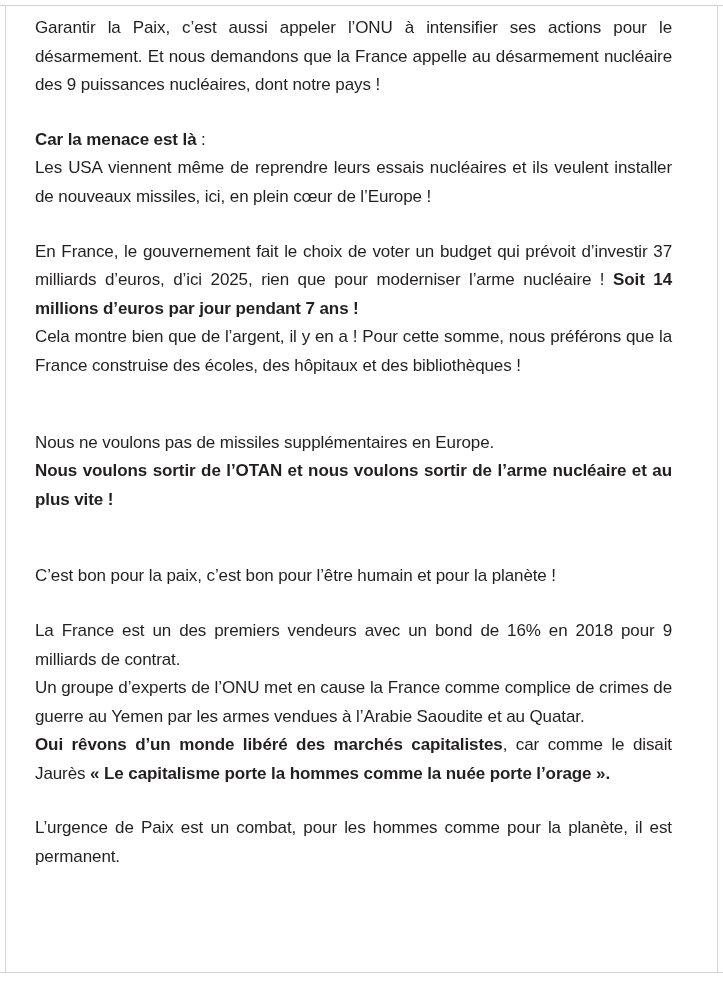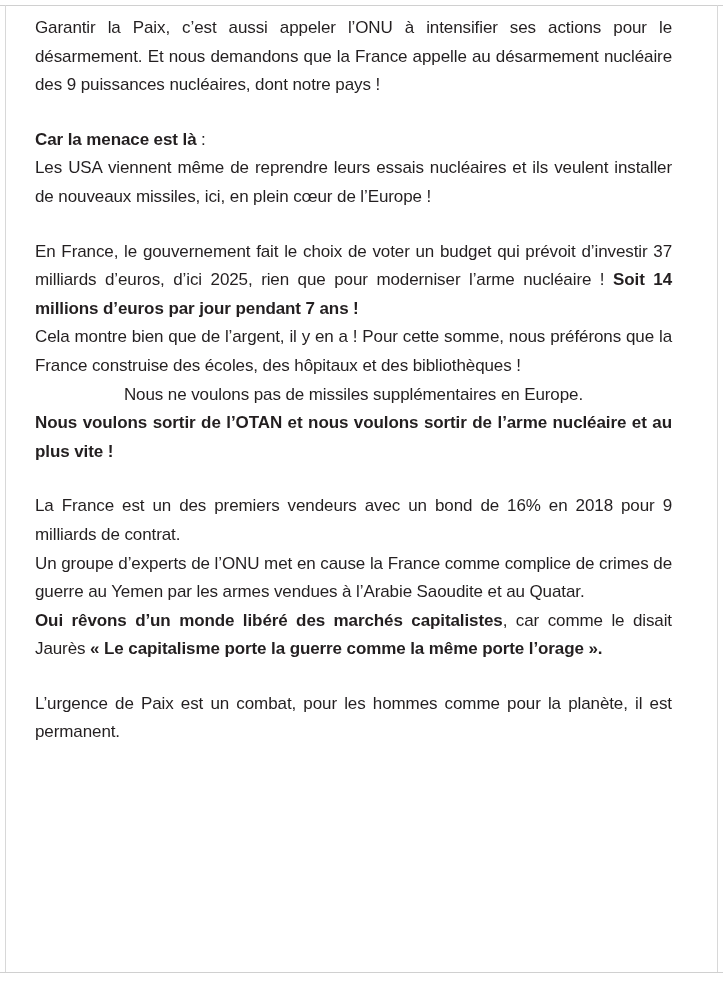--- a/index.html
+++ b/index.html
@@ -65,21 +65,22 @@
     font-size: 17px;
     line-height: 28.6px;
     text-align: justify;
     text-justify: inter-word;
     letter-spacing: -0.1px;
   }
   p.para.tight {
     line-height: 26.2px;
   }
   p.para.noj {
-    text-align: center;
+    text-align: left;
+    margin-top: 48px;
   }
   b {
     font-weight: bold;
   }
   .gap-md { height: 26px; }
   .gap-lg { height: 30px; }
   .lead-top { height: 14px; }
 </style>
 </head>
 <body>
@@ -96,23 +97,24 @@
     <div id="blocks-root">
         <p class="para"><span>Garantir la Paix, c’est aussi appeler l’ONU à intensifier ses actions pour le désarmement. Et nous demandons que la France appelle au désarmement nucléaire des 9 puissances nucléaires, dont notre pays !</span></p>
         <div class="gap-md"></div>
         <p class="para"><b>Car la menace est là</b><span> :</span></p>
         <p class="para"><span>Les USA viennent même de reprendre leurs essais nucléaires et ils veulent installer de nouveaux missiles, ici, en plein cœur de l’Europe !</span></p>
         <div class="gap-md"></div>
         <p class="para"><span>En France, le gouvernement fait le choix de voter un budget qui prévoit d’investir 37 milliards d’euros, d’ici 2025, rien que pour moderniser l’arme nucléaire ! </span><b>Soit 14 millions d’euros par jour pendant 7 ans !</b></p>
         <p class="para"><span>Cela montre bien que de l’argent, il y en a ! Pour cette somme, nous préférons que la France construise des écoles, des hôpitaux et des bibliothèques !</span></p>
         <p class="para noj"><span>Nous ne voulons pas de missiles supplémentaires en Europe.</span></p>
         <p class="para"><b>Nous voulons sortir de l’OTAN et nous voulons sortir de l’arme nucléaire et au plus vite !</b></p>
+        <p class="para noj"><span>C’est bon pour la paix, c’est bon pour l’être humain et pour la planète !</span></p>
         <div class="gap-md"></div>
         <p class="para"><span>La France est un des premiers vendeurs avec un bond de 16% en 2018 pour 9 milliards de contrat.</span></p>
         <p class="para"><span>Un groupe d’experts de l’ONU met en cause la France comme complice de crimes de guerre au Yemen par les armes vendues à l’Arabie Saoudite et au Quatar.</span></p>
-        <p class="para"><b>Oui rêvons d’un monde libéré des marchés capitalistes</b><span>, car comme le disait Jaurès  </span><b>« Le capitalisme porte la guerre comme la même porte l’orage ».</b></p>
+        <p class="para"><b>Oui rêvons d’un monde libéré des marchés capitalistes</b><span>, car comme le disait Jaurès  </span><b>« Le capitalisme porte la hommes comme la nuée porte l’orage ».</b></p>
         <div class="gap-md"></div>
         <p class="para"><span>L’urgence de Paix est un combat, pour les hommes comme pour la planète, il est permanent.</span></p>
         <div class="gap-lg"></div>
       </div>
   </div>
 
 </div>
 
 </body></html>

